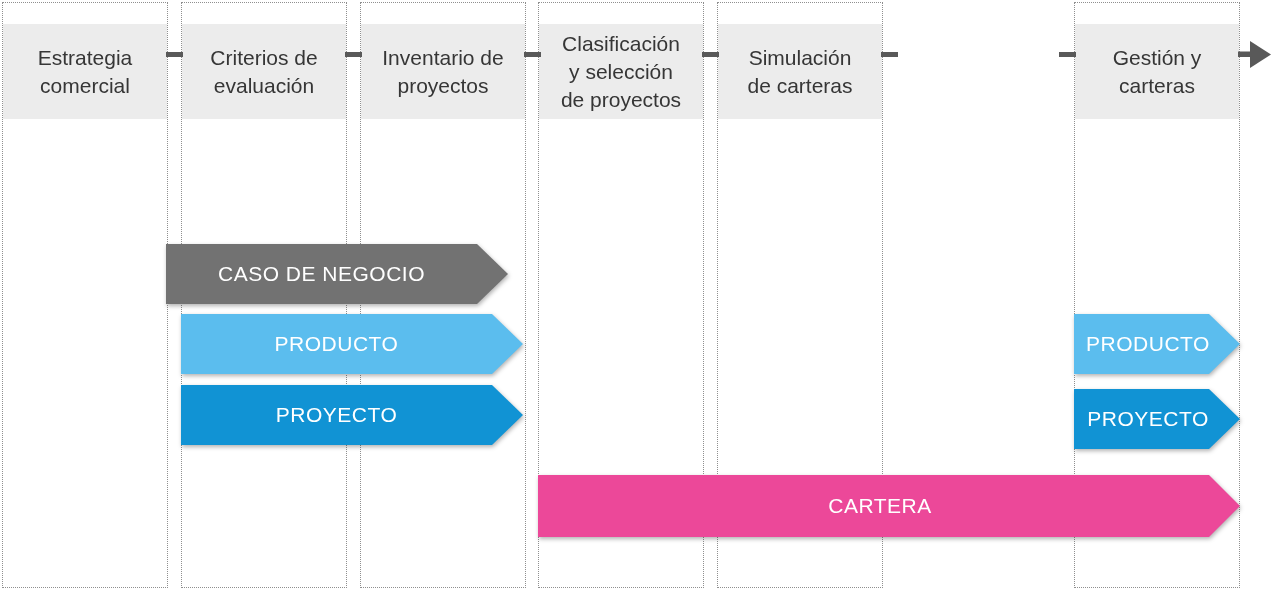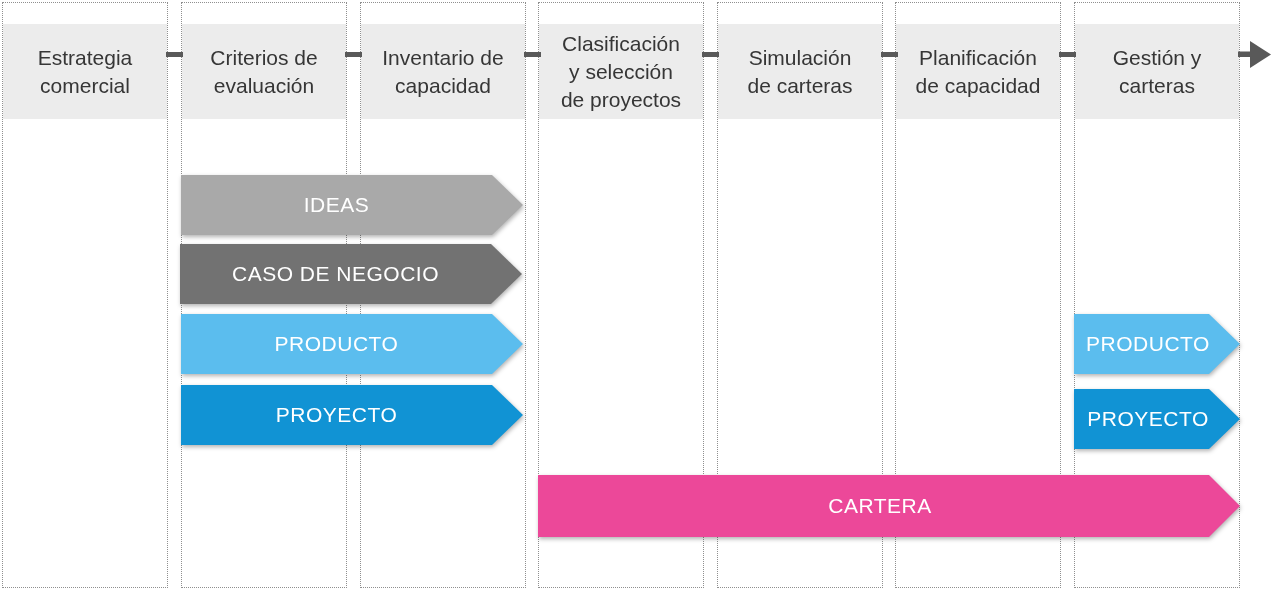--- a/index.html
+++ b/index.html
@@ -90,40 +90,34 @@
   </div>
   <div class="col" style="left:181px">
     <div class="col-header">
       <span class="col-header-text">Criterios de
 evaluación</span>
     </div>
   </div>
   <div class="col" style="left:360px">
     <div class="col-header">
       <span class="col-header-text">Inventario de
-capacidad</span>
+proyectos</span>
     </div>
   </div>
   <div class="col" style="left:538px">
     <div class="col-header">
       <span class="col-header-text">Clasificación
 y selección
 de proyectos</span>
     </div>
   </div>
   <div class="col" style="left:717px">
     <div class="col-header">
       <span class="col-header-text">Simulación
 de carteras</span>
-    </div>
-  </div>
-  <div class="col" style="left:895px">
-    <div class="col-header">
-      <span class="col-header-text">Planificación
-de capacidad</span>
     </div>
   </div>
   <div class="col" style="left:1074px">
     <div class="col-header">
       <span class="col-header-text">Gestión y
 carteras</span>
     </div>
   </div>
 
   <div class="connector-dash" style="left:166px"></div>
@@ -131,26 +125,21 @@
   <div class="connector-dash" style="left:524px"></div>
   <div class="connector-dash" style="left:702px"></div>
   <div class="connector-dash" style="left:881px"></div>
   <div class="connector-dash" style="left:1059px"></div>
 
   <svg class="flow-arrowhead" width="34" height="29" viewBox="0 0 34 29">
     <rect x="0" y="11.5" width="14" height="5.5" fill="#595959"></rect>
     <polygon points="12,1 33,14.5 12,28" fill="#595959"></polygon>
   </svg>
 
-  <div class="lane-shadow" style="left:181px; top:175px; width:342px; height:60px">
-    <div class="lane lane-pad-lg" style="background-color: rgb(169, 169, 169);">
-      <span class="lane-label">IDEAS</span>
-    </div>
-  </div>
-  <div class="lane-shadow" style="left:180px; top:244px; width:342px; height:60px">
+  <div class="lane-shadow" style="left:166px; top:244px; width:342px; height:60px">
     <div class="lane lane-pad-lg" style="background-color: rgb(114, 114, 114);">
       <span class="lane-label">CASO DE NEGOCIO</span>
     </div>
   </div>
   <div class="lane-shadow" style="left:181px; top:314px; width:342px; height:60px">
     <div class="lane lane-pad-lg" style="background-color: rgb(91, 189, 238);">
       <span class="lane-label">PRODUCTO</span>
     </div>
   </div>
   <div class="lane-shadow" style="left:181px; top:385px; width:342px; height:60px">

